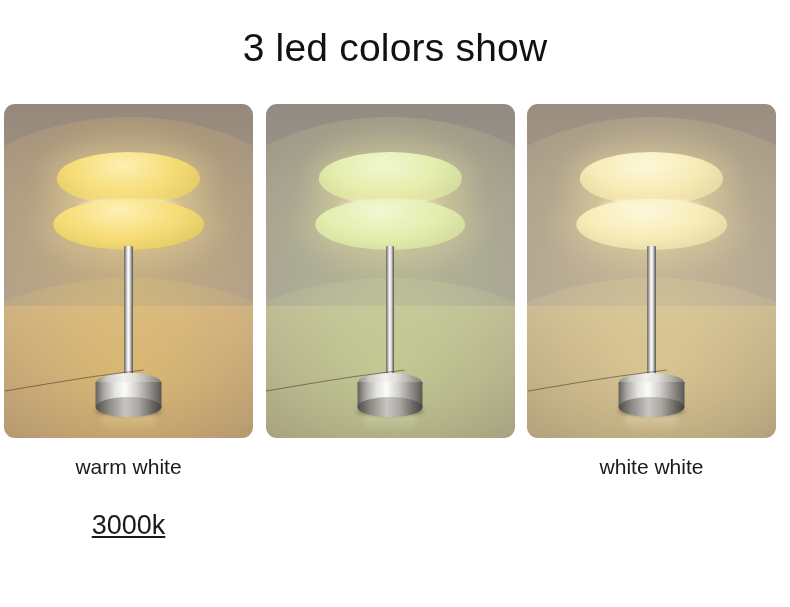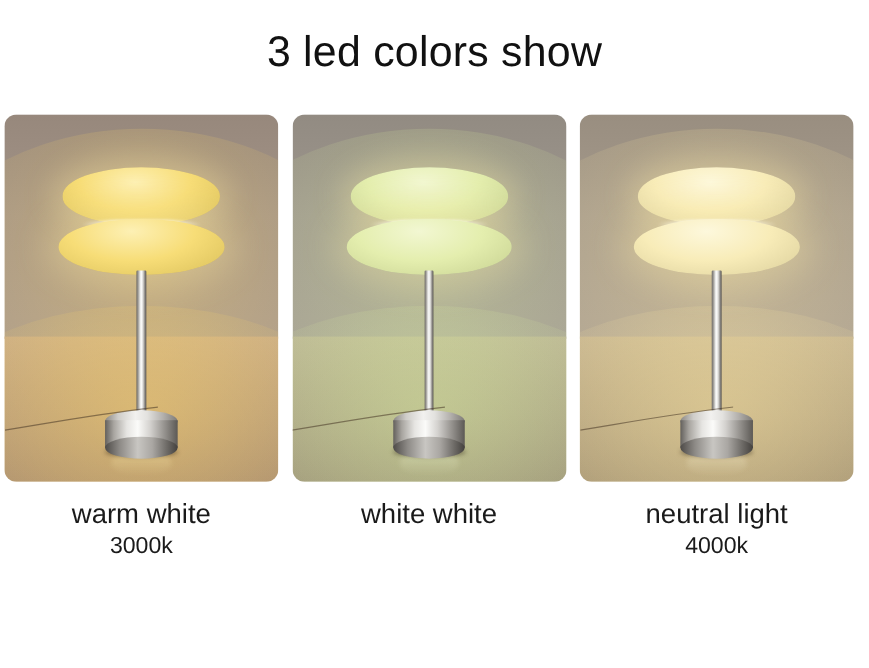--- a/index.html
+++ b/index.html
@@ -245,27 +245,28 @@
     width: 772px;
     display: flex;
     justify-content: space-between;
   }
   .caption {
     width: 249px;
     text-align: center;
     color: #1a1a1a;
   }
   .caption .label {
-    font-size: 25px;
-    line-height: 30px;
-  }
-  .caption .temp {
     font-size: 21px;
     line-height: 30px;
-    margin-top: 0;
+  }
+  .caption .temp {
+    font-size: 27px;
+    line-height: 30px;
+    margin-top: 28px;
+    text-decoration: underline;
   }
 </style>
 </head>
 <body>
 
 <div id="page">
 
   <div id="title">3 led colors show</div>
 
   <div id="panels">
@@ -339,19 +340,15 @@
   </div>
 
   <div id="captions">
     <div class="caption">
       <div class="label">warm white</div>
       <div class="temp">3000k</div>
     </div>
     <div class="caption">
       <div class="label">white white</div>
     </div>
-    <div class="caption">
-      <div class="label">neutral light</div>
-      <div class="temp">4000k</div>
-    </div>
   </div>
 
 </div>
 
 </body></html>

